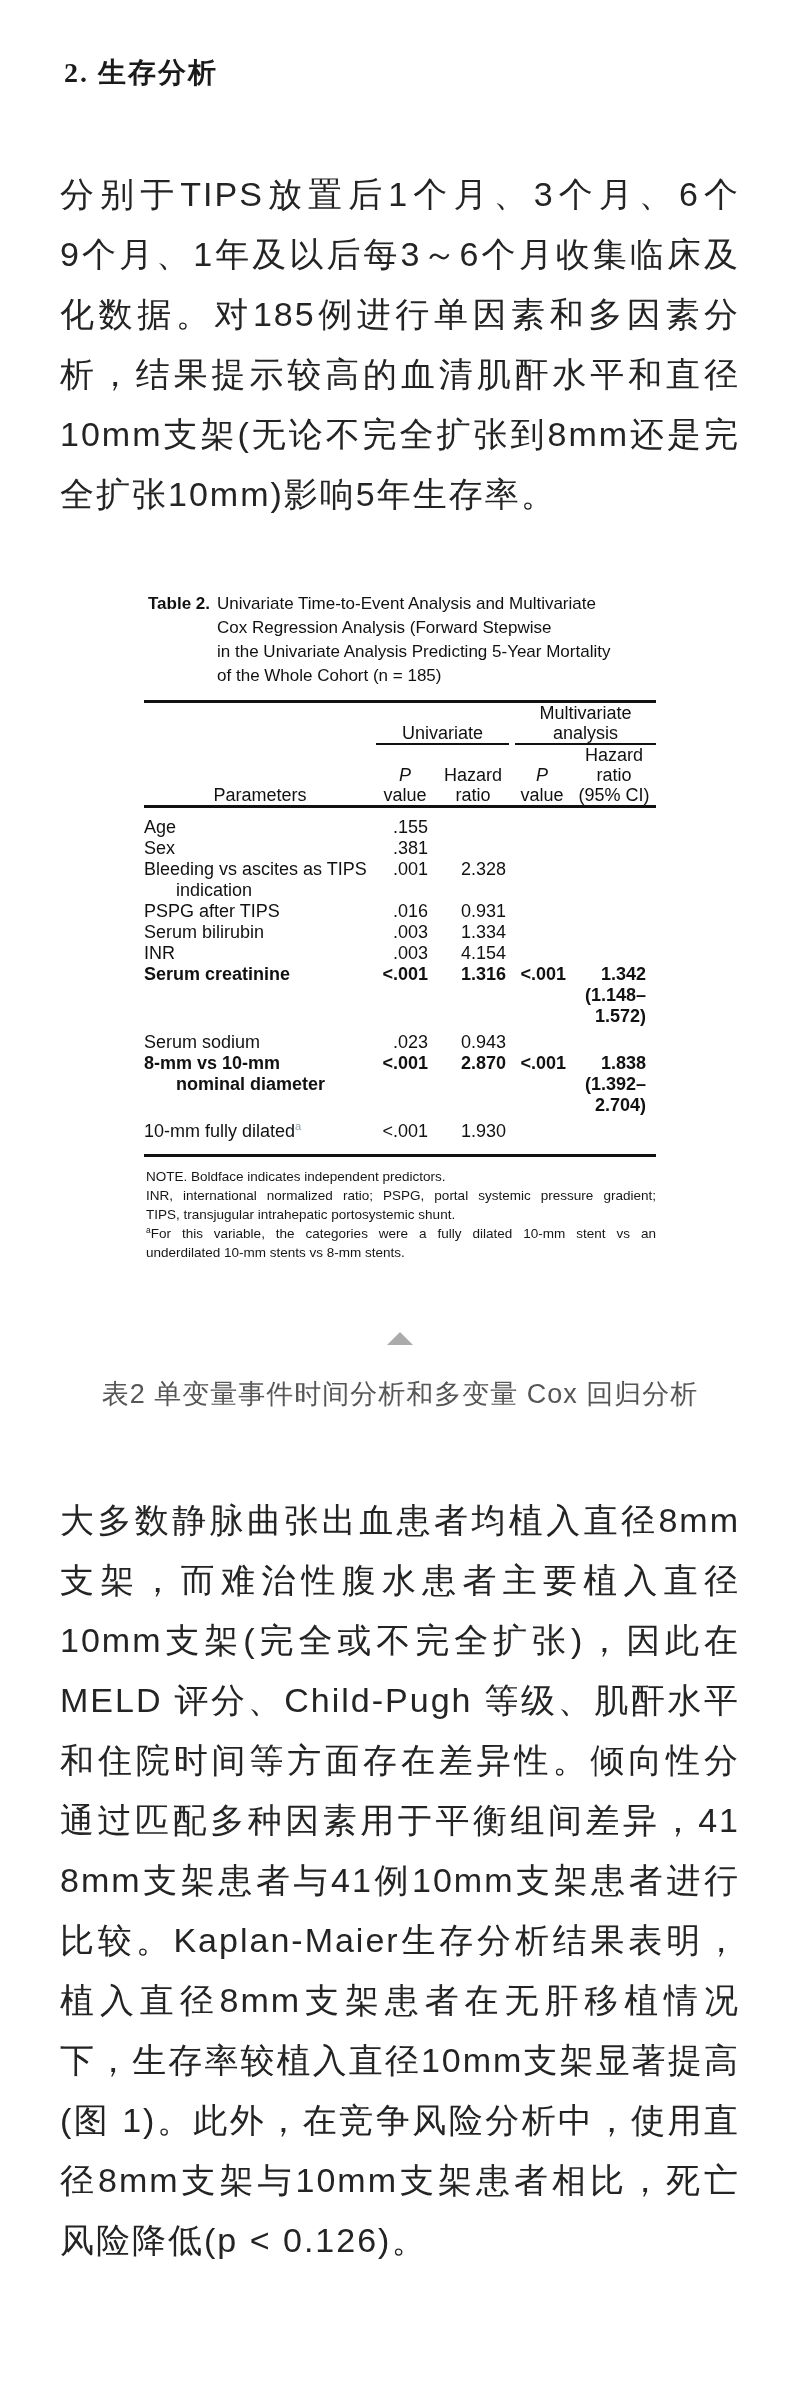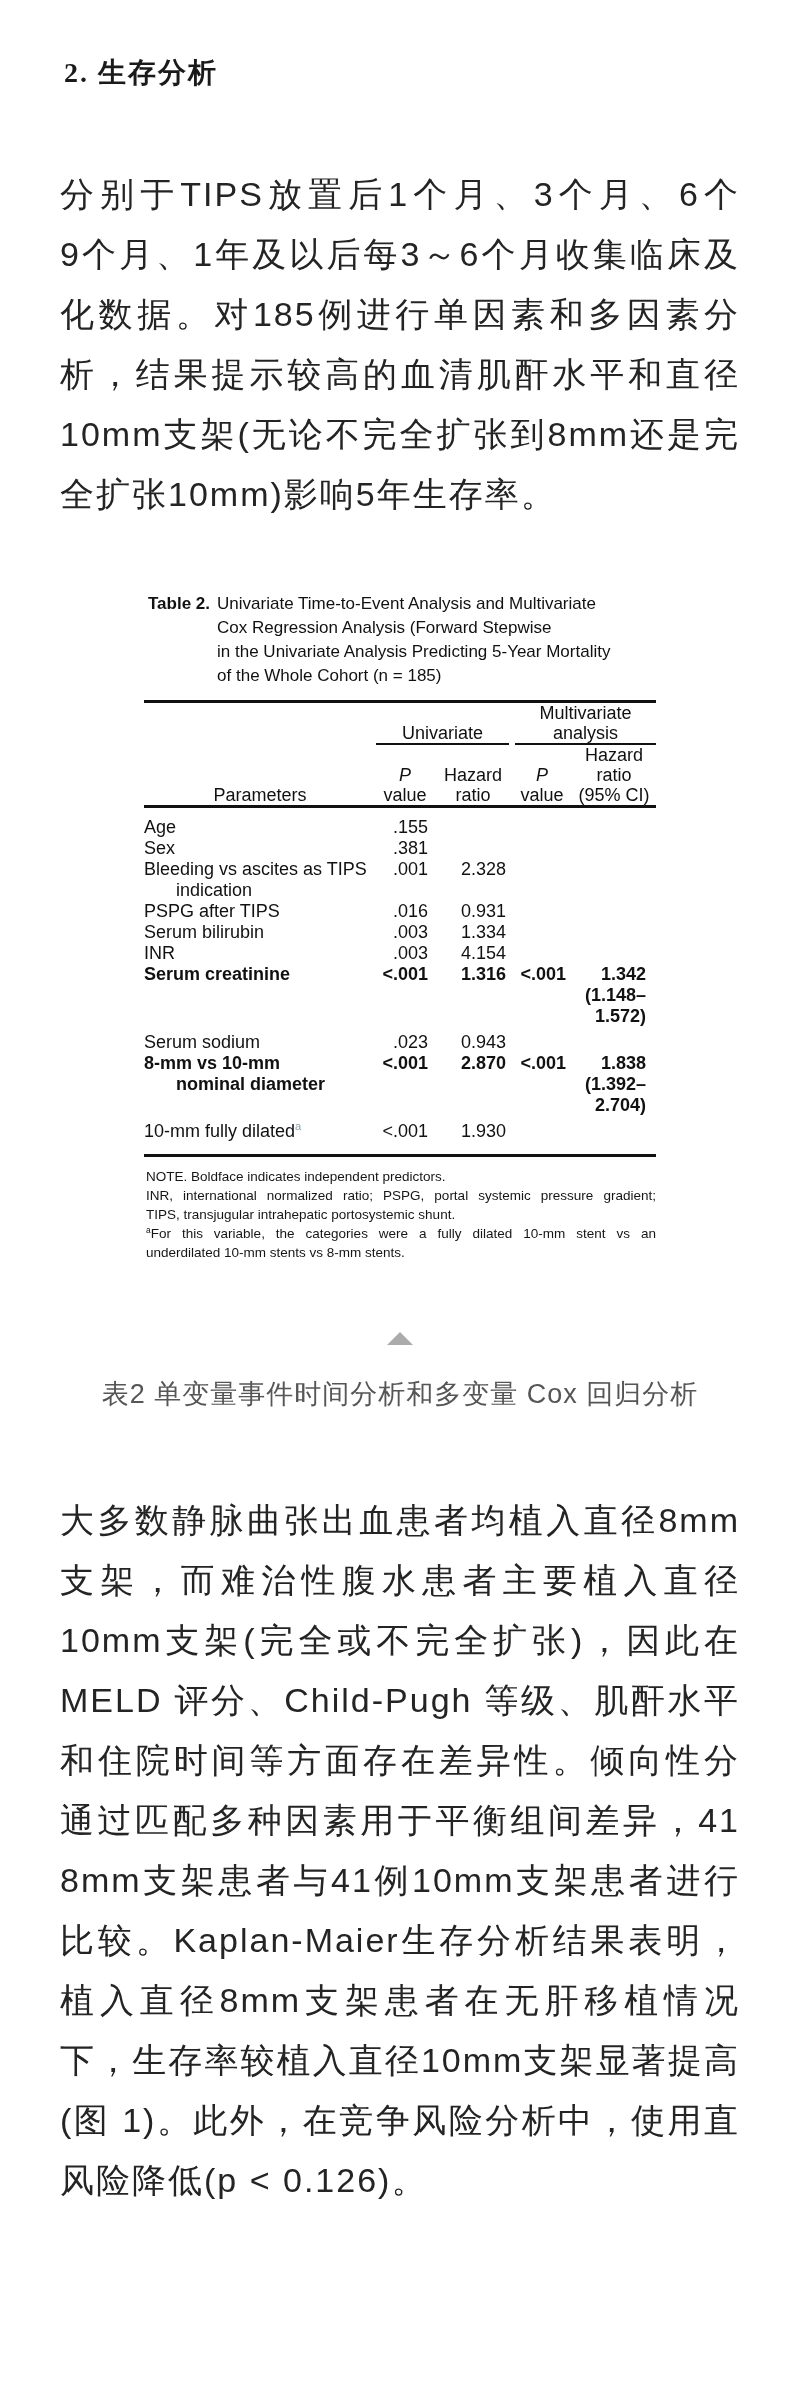--- a/index.html
+++ b/index.html
@@ -248,16 +248,17 @@
       <div class="line just">支架，而难治性腹水患者主要植入直径</div>
       <div class="line just">10mm支架(完全或不完全扩张)，因此在</div>
       <div class="line just">MELD 评分、Child-Pugh 等级、肌酐水平</div>
       <div class="line just">和住院时间等方面存在差异性。倾向性分析</div>
       <div class="line just">通过匹配多种因素用于平衡组间差异，41例</div>
       <div class="line just">8mm支架患者与41例10mm支架患者进行</div>
       <div class="line just">比较。Kaplan-Maier生存分析结果表明，</div>
       <div class="line just">植入直径8mm支架患者在无肝移植情况</div>
       <div class="line just">下，生存率较植入直径10mm支架显著提高</div>
       <div class="line just">(图 1)。此外，在竞争风险分析中，使用直</div>
+      <div class="line just">径8mm支架与10mm支架患者相比，死亡</div>
       <div class="line">风险降低(p &lt; 0.126)。</div>
     </div>
 
 </div>
 
 </body></html>

